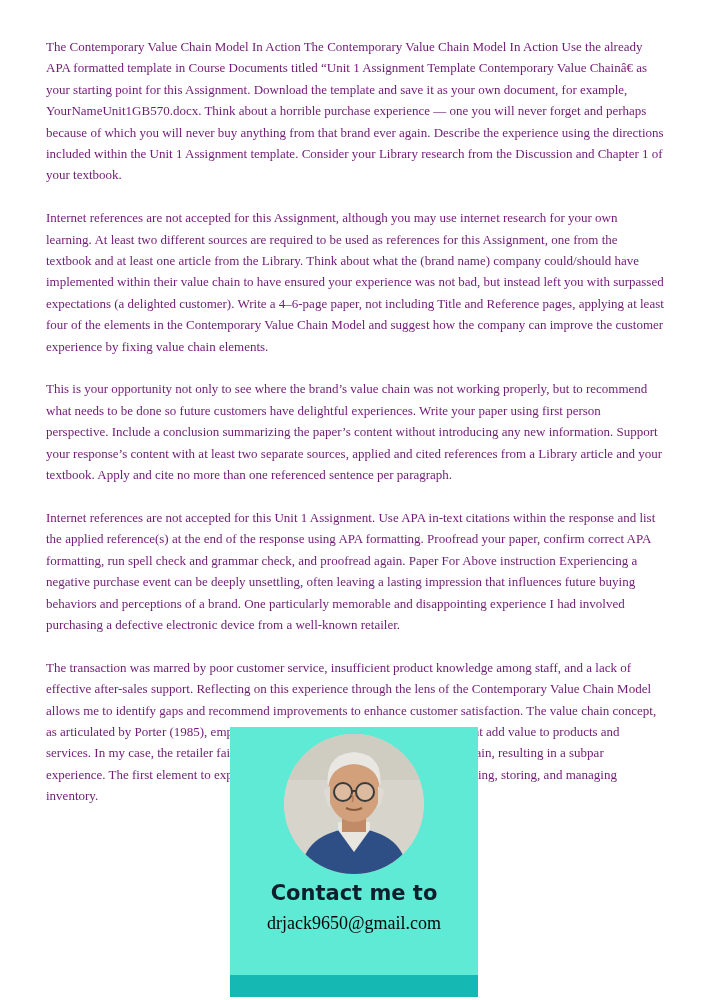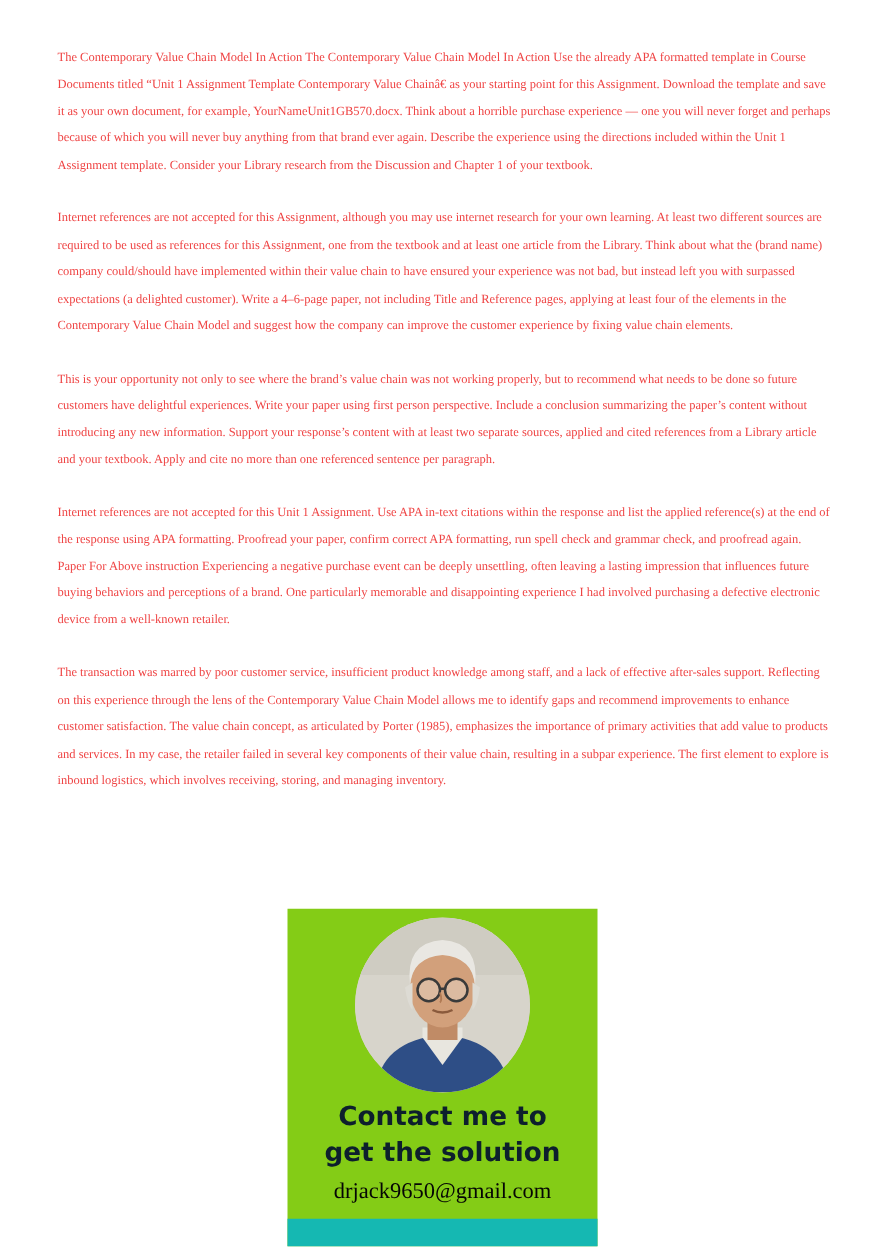--- a/index.html
+++ b/index.html
@@ -8,34 +8,34 @@
     background: #ffffff;
     position: relative;
     overflow: hidden;
     font-family: "Liberation Serif", serif;
   }
   .doc {
     position: absolute;
     left: 46px;
     top: 36px;
     width: 620px;
-    color: #ef4444;
-    font-size: 10px;
+    color: #701a75;
+    font-size: 13px;
     line-height: 21.4px;
     text-align: left;
   }
   .doc p { margin-bottom: 21.4px; }
 
   .promo-overlay {
     position: absolute;
     left: 230px;
     top: 727px;
     width: 248px;
     height: 270px;
-    background: #84cc16;
+    background: #5eead4;
     text-align: center;
     z-index: 5;
   }
   .promo-band {
     position: absolute;
     left: 0; right: 0; bottom: 0;
     height: 22px;
     background: #15b8b2;
   }
   .avatar {
@@ -89,17 +89,16 @@
       <path d="M100 56 Q98 70 94 74 L94 52 Z" fill="#dddbd4"></path>
       <circle cx="59" cy="58" r="9" fill="#f2efe9" fill-opacity="0.35" stroke="#3a3a3a" stroke-width="2"></circle>
       <circle cx="81" cy="58" r="9" fill="#f2efe9" fill-opacity="0.35" stroke="#3a3a3a" stroke-width="2"></circle>
       <line x1="68" y1="57" x2="72" y2="57" stroke="#3a3a3a" stroke-width="2"></line>
       <path d="M62 74 Q70 78 78 74" stroke="#8a5a3c" stroke-width="2" fill="none"></path>
       <path d="M68 60 Q70 66 68 68" stroke="#b07a54" stroke-width="1.5" fill="none"></path>
     </svg>
   </div>
   <div class="contact-text">
     <div>Contact me to</div>
-    <div>get the solution</div>
   </div>
   <div class="contact-email">drjack9650@gmail.com</div>
   <div class="promo-band"></div>
 </div>
 
 </body></html>

